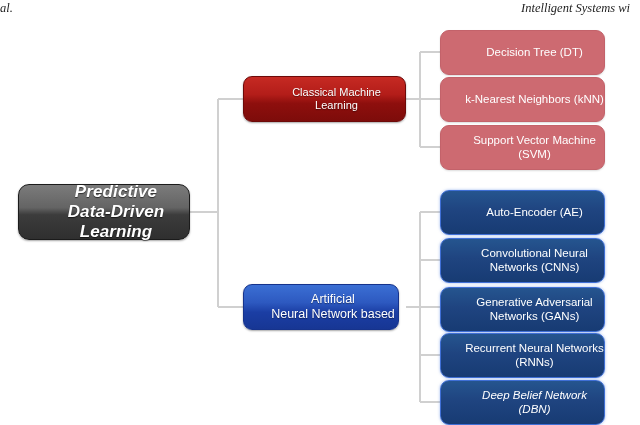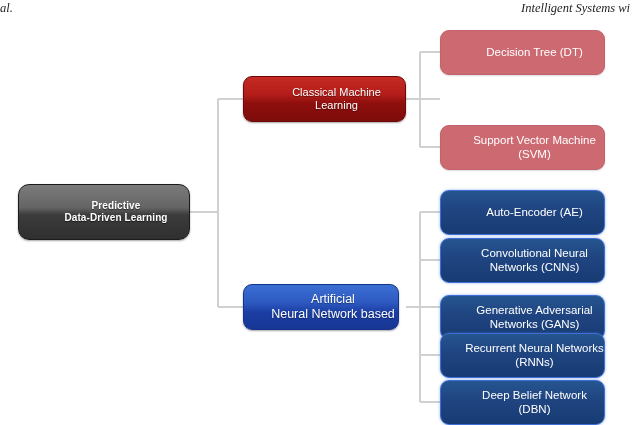--- a/index.html
+++ b/index.html
@@ -35,24 +35,25 @@
     border-radius:9px;
     padding-left:24px;
   }
 
   
   .n-root{
     left:18px;top:184px;width:172px;height:56px;
     background:linear-gradient(180deg,#7b7b7b 0%,#646464 42%,#3c3c3c 55%,#2f2f2f 100%);
     border:1px solid #1b1b1b;
     border-radius:11px;
-    font-size:10px;font-weight:bold;
+    font-size:17px;font-weight:bold;
     letter-spacing:.1px;
     box-shadow:0 1px 2px rgba(0,0,0,.35);
     text-shadow:0 1px 1px rgba(0,0,0,.6);
+    font-style:italic;
   }
 
   
   .n-cml{
     left:243px;top:76px;width:163px;height:46px;
     background:linear-gradient(180deg,#c62a23 0%,#b31d19 40%,#8e0f0d 60%,#7d0c0a 100%);
     border:1px solid #6d0a09;
     font-size:11px;
     box-shadow:0 1px 2px rgba(0,0,0,.35);
     text-shadow:0 1px 1px rgba(0,0,0,.45);
@@ -138,20 +139,25 @@
       <div>Learning</div>
     </div>
   </div>
 
   <div class="node leaf leaf-red" style="top:30px;">
     <div>
       <div>Decision Tree (DT)</div>
     </div>
   </div>
 
+  <div class="node leaf leaf-red" style="top:77px;">
+    <div>
+      <div>k-Nearest Neighbors (kNN)</div>
+    </div>
+  </div>
 
   <div class="node leaf leaf-red" style="top:125px;">
     <div>
       <div>Support Vector Machine</div>
       <div>(SVM)</div>
     </div>
   </div>
 
   <div class="node n-ann">
     <div>
@@ -166,33 +172,33 @@
     </div>
   </div>
 
   <div class="node leaf leaf-blue" style="top:238px;">
     <div>
       <div>Convolutional Neural</div>
       <div>Networks (CNNs)</div>
     </div>
   </div>
 
-  <div class="node leaf leaf-blue" style="top:295px;">
+  <div class="node leaf leaf-blue" style="top:287px;">
     <div>
       <div>Generative Adversarial</div>
       <div>Networks (GANs)</div>
     </div>
   </div>
 
   <div class="node leaf leaf-blue" style="top:333px;">
     <div>
       <div>Recurrent Neural Networks</div>
       <div>(RNNs)</div>
     </div>
   </div>
 
-  <div class="node leaf leaf-blue" style="top:380px;">
+  <div class="node leaf leaf-blue" style="top:380px;font-style:italic;">
     <div>
       <div>Deep Belief Network (DBN)</div>
     </div>
   </div>
 
 </div>
 
 </body></html>

